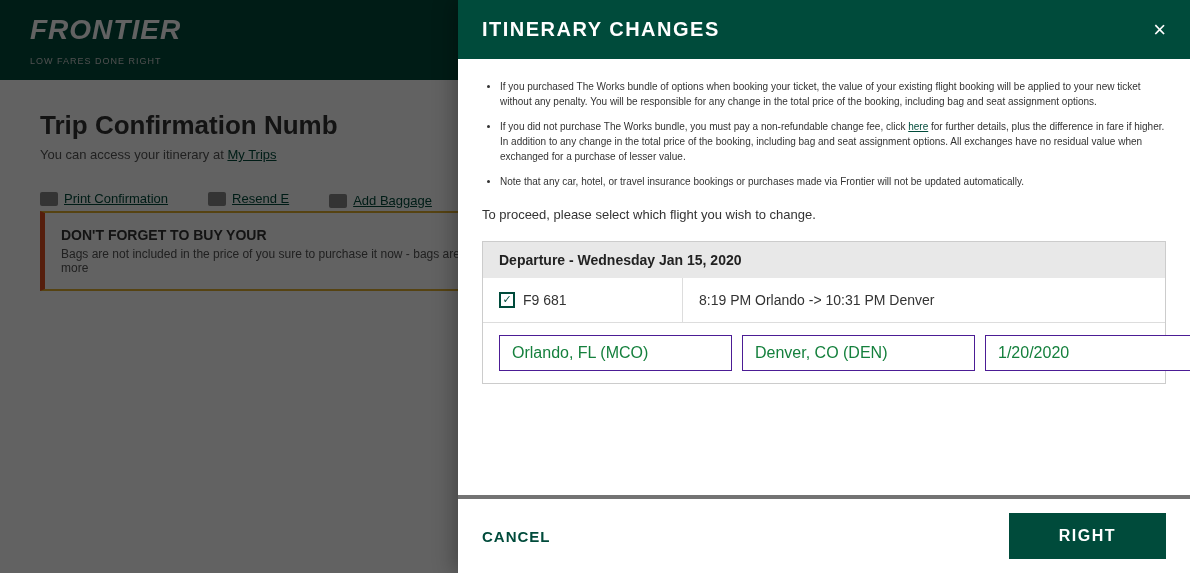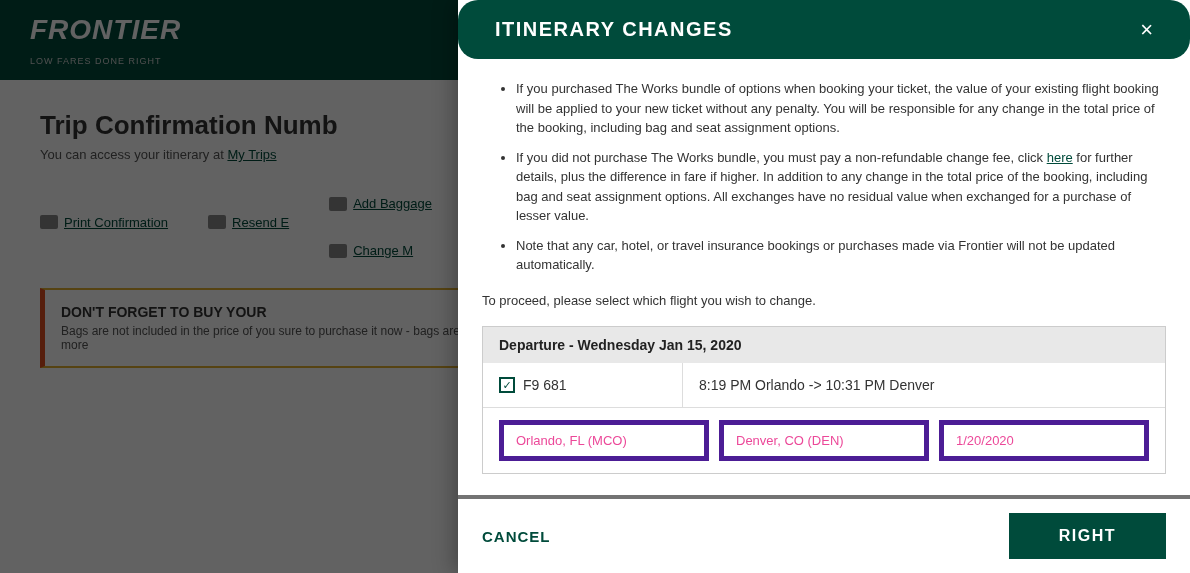--- a/index.html
+++ b/index.html
@@ -84,21 +84,20 @@
     }
 
     .bg-action-icon {
       width: 18px;
       height: 14px;
       background: #888;
       border-radius: 2px;
     }
 
     .bg-bags-banner {
-      margin-top: 30px;
       border: 2px solid #e0b030;
       border-left: 5px solid #e05020;
       padding: 14px 16px;
       background: #fff;
       max-width: 460px;
     }
 
     .bg-bags-title {
       font-size: 14px;
       font-weight: bold;
@@ -128,26 +127,25 @@
       width: 732px;
       height: 573px;
       background: #fff;
       display: flex;
       flex-direction: column;
       box-shadow: -4px 0 20px rgba(0,0,0,0.3);
     }
 
     .modal-header {
       background: #004b3b;
-      padding: 18px 37px;
+      padding: 18px 24px;
       display: flex;
       align-items: center;
       justify-content: space-between;
       flex-shrink: 0;
-      border-radius: 20px;
     }
 
     .modal-title {
       color: #fff;
       font-size: 20px;
       font-weight: bold;
       letter-spacing: 1.5px;
     }
 
     .modal-close {
@@ -164,25 +162,24 @@
       overflow-y: auto;
       padding: 20px 24px 0 24px;
     }
 
     .modal-body ul {
       padding-left: 18px;
       margin-bottom: 16px;
     }
 
     .modal-body ul li {
-      font-size: 13px;
+      font-size: 10px;
       color: #333;
       margin-bottom: 10px;
       line-height: 1.5;
-      margin-left: 16px;
     }
 
     .modal-body ul li a {
       color: #004b3b;
       text-decoration: underline;
     }
 
     .modal-proceed {
       font-size: 13px;
       color: #333;
@@ -245,24 +242,24 @@
     }
 
     .change-fields {
       display: flex;
       gap: 10px;
       padding: 12px 16px;
       align-items: center;
     }
 
     .change-field-input {
-      border: 5px solid #4c1d95;
+      border: 1px solid #4c1d95;
       padding: 8px 12px;
-      font-size: 13px;
-      color: #ec4899;
+      font-size: 16px;
+      color: #15803d;
       background: #fff;
       flex: 1;
     }
 
     .date-field {
       flex: 0 0 120px;
     }
 
     
     .modal-footer {
@@ -314,21 +311,21 @@
       <div style="display:flex; gap:40px; flex-wrap:wrap;">
         <span class="bg-action-link">
           <span class="bg-action-icon"></span>
           <span>Print Confirmation</span>
         </span>
         <span class="bg-action-link">
           <span class="bg-action-icon"></span>
           <span>Resend E</span>
         </span>
       </div>
-      <div style="display:flex; gap:32px; flex-wrap:wrap; margin-top:10px;flex-direction:column;">
+      <div style="display:flex; gap:32px; flex-wrap:wrap; margin-top:4px;">
         <span class="bg-action-link">
           <span class="bg-action-icon"></span>
           <span>Add Baggage</span>
         </span>
         <span class="bg-action-link">
           <span class="bg-action-icon"></span>
           <span>Change M</span>
         </span>
       </div>
       <div style="display:flex; gap:40px; flex-wrap:wrap; margin-top:10px;">

